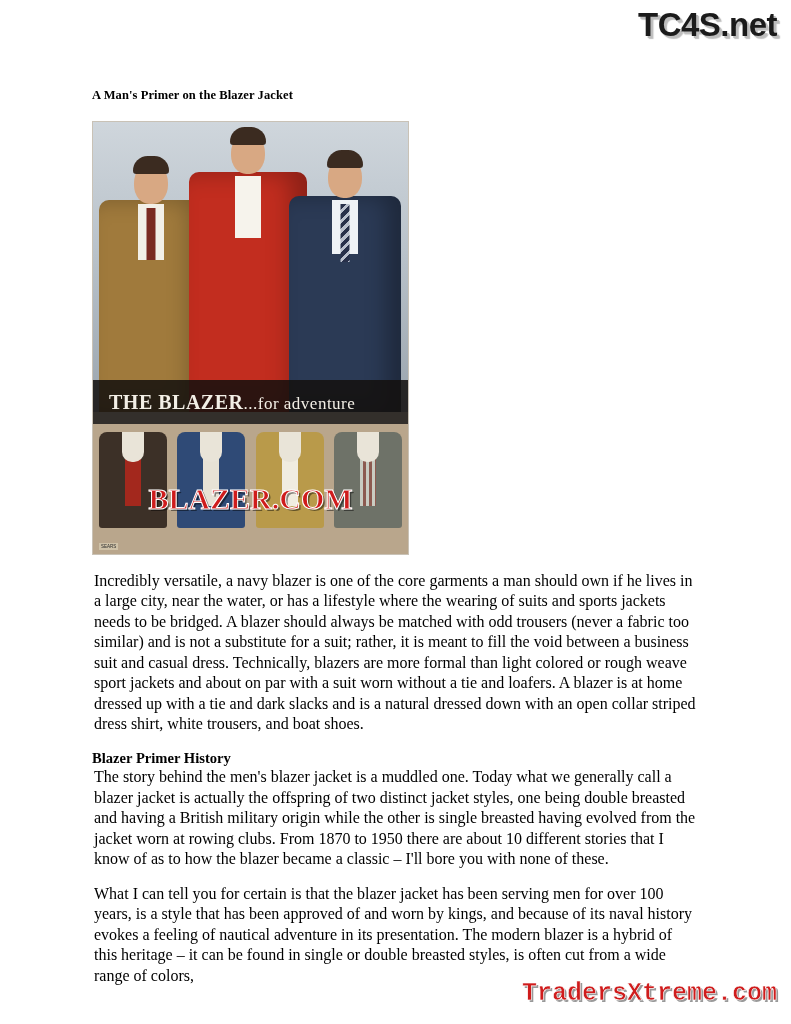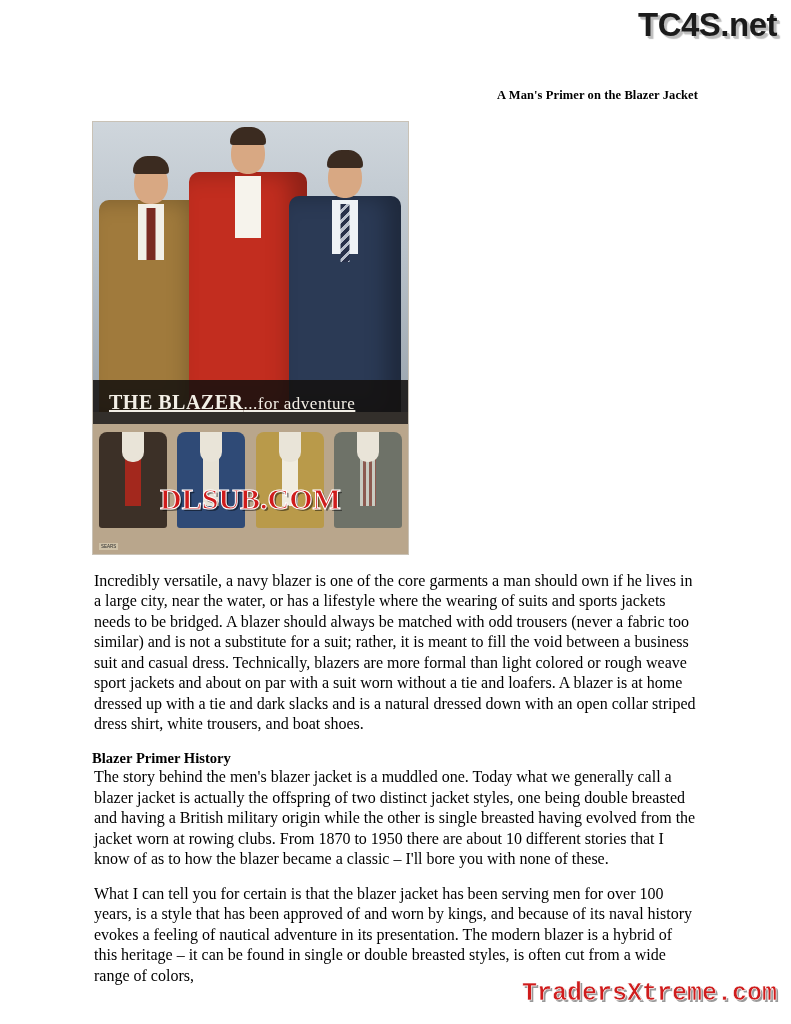--- a/index.html
+++ b/index.html
@@ -37,21 +37,20 @@
     top: 88px;
     width: 606px;
   }
 
   .doc-title {
     font-family: "Liberation Serif", serif;
     font-weight: bold;
     font-size: 12.5px;
     margin: 0 0 18px 0;
     letter-spacing: 0.1px;
-    text-align: right;
   }
 
   
   .ad {
     position: relative;
     width: 315px;
     height: 432px;
     background: #efe7dc;
     border: 1px solid #c9c2b6;
     margin: 0 0 16px 0;
@@ -136,21 +135,20 @@
     display: flex;
     align-items: center;
     padding-left: 16px;
   }
   .ad-banner .headline {
     font-family: "Liberation Serif", serif;
     color: #f3efe6;
     font-size: 20px;
     font-weight: bold;
     letter-spacing: 0.5px;
-    text-decoration: underline;
   }
   .ad-banner .headline .sub {
     font-weight: normal;
     font-style: normal;
     font-size: 17px;
   }
   .ad-bottom {
     position: absolute;
     left: 0; right: 0;
     top: 302px;
@@ -296,21 +294,21 @@
           <div class="inner"></div>
           <div class="collar"></div>
         </div>
       <div class="jacket j4">
           <div class="inner"></div>
           <div class="collar"></div>
         </div>
       <div class="ad-tag">SEARS</div>
     </div>
 
-    <div class="wm-mid">DLSUB.COM</div>
+    <div class="wm-mid">BLAZER.COM</div>
   </div>
 
   <p class="body-text">Incredibly versatile, a navy blazer is one of the core garments a man should own if he lives in a large city, near the water, or has a lifestyle where the wearing of suits and sports jackets needs to be bridged. A blazer should always be matched with odd trousers (never a fabric too similar) and is not a substitute for a suit; rather, it is meant to fill the void between a business suit and casual dress. Technically, blazers are more formal than light colored or rough weave sport jackets and about on par with a suit worn without a tie and loafers. A blazer is at home dressed up with a tie and dark slacks and is a natural dressed down with an open collar striped dress shirt, white trousers, and boat shoes.</p>
 
   <h2 class="section-head">Blazer Primer History</h2>
   <p class="body-text">The story behind the men's blazer jacket is a muddled one. Today what we generally call a blazer jacket is actually the offspring of two distinct jacket styles, one being double breasted and having a British military origin while the other is single breasted having evolved from the jacket worn at rowing clubs. From 1870 to 1950 there are about 10 different stories that I know of as to how the blazer became a classic – I'll bore you with none of these.</p>
   <p class="body-text">What I can tell you for certain is that the blazer jacket has been serving men for over 100 years, is a style that has been approved of and worn by kings, and because of its naval history evokes a feeling of nautical adventure in its presentation. The modern blazer is a hybrid of this heritage – it can be found in single or double breasted styles, is often cut from a wide range of colors,</p>
 
 </div>
 

